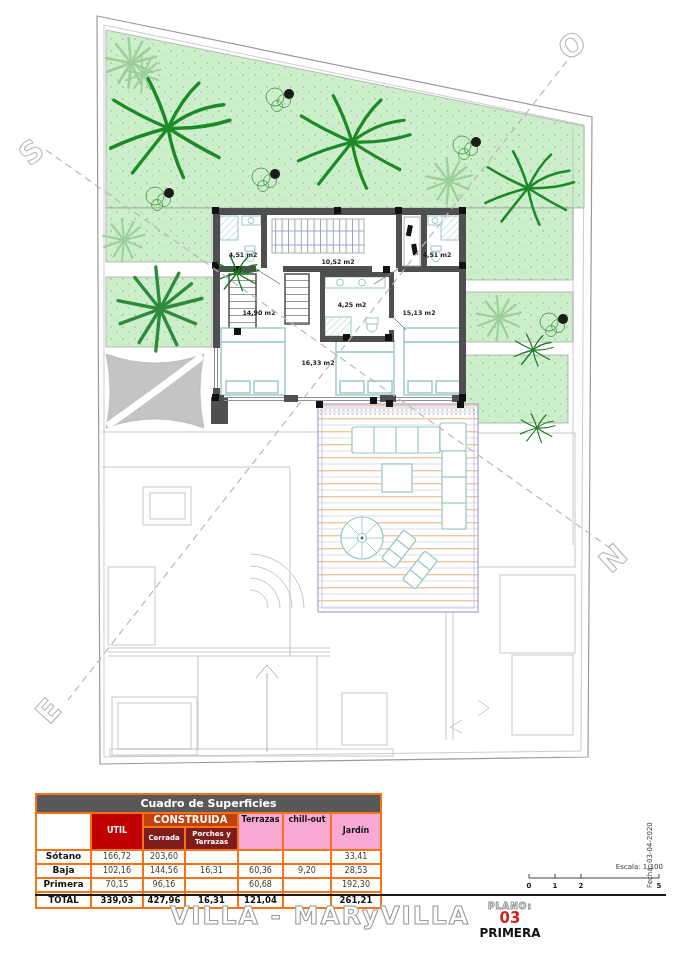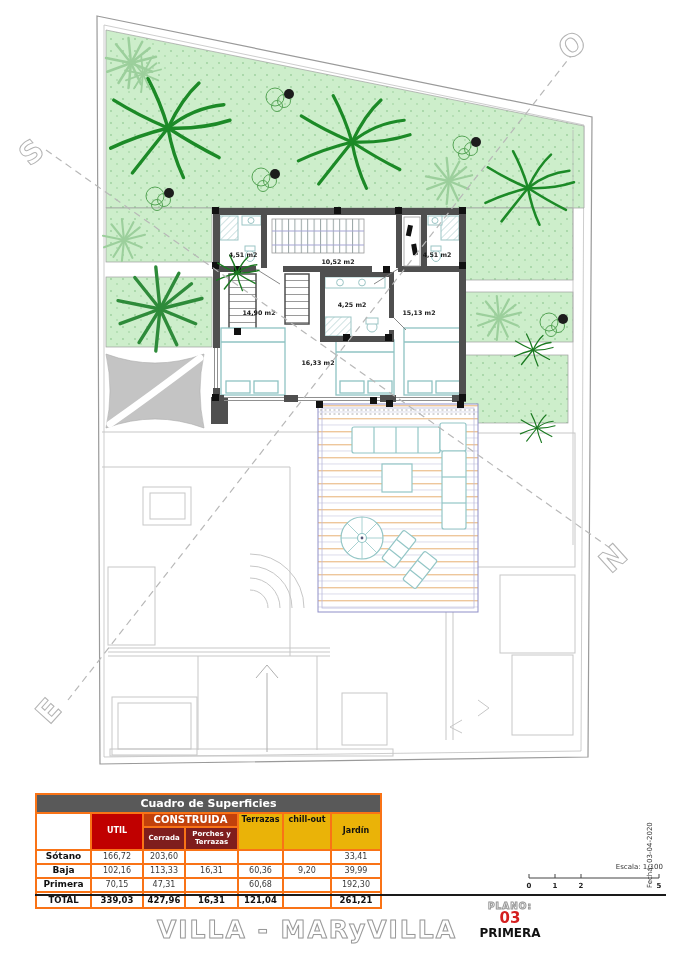--- a/index.html
+++ b/index.html
@@ -10,33 +10,33 @@
   
   .sup-table{position:absolute;left:35px;top:793px;border-collapse:collapse;table-layout:fixed;
              border:2px solid #111;background:#fff;}
   .sup-table td{border:2px solid #f97316;padding:0;text-align:center;vertical-align:middle;
                 overflow:hidden;line-height:1.05;}
   .t-title{background:#595959;color:#fff;font-size:11px;font-weight:600;height:17px;}
   .t-blank{background:#fff;}
   .t-util{background:#C00000;color:#fff;font-weight:bold;font-size:8px;}
   .t-constr{background:#c2410c;color:#fff;font-weight:bold;font-size:10px;height:12px;}
   .t-sub{background:#7f1d1d;color:#fff;font-weight:bold;font-size:7px;height:21px;}
-  .t-gray{background:#eab308;color:#111;font-weight:bold;font-size:8px;}
+  .t-gray{background:#f9a8d4;color:#111;font-weight:bold;font-size:8px;}
   .t-gray.top{vertical-align:top;padding-top:2px;}
   .t-rowlabel{font-weight:bold;font-size:9px;color:#111;}
   .t-val{font-size:8px;color:#3a3a3a;}
   .row-data td{height:12px;}
   .row-total td{height:14px;border-top:2px solid #111;}
   .row-total .t-val,.row-total .t-rowlabel{font-weight:bold;font-size:8.5px;color:#111;}
 
   
   .rule{position:absolute;left:35px;top:894px;width:631px;height:2px;background:#1a1a1a;}
   .outline-txt{color:#fff;-webkit-text-stroke:1px #9a9a9a;text-shadow:0 0 1px #aaa;}
-  .villa{position:absolute;left:152px;top:901px;width:310px;text-align:center;
-         font-size:25px;font-weight:800;letter-spacing:2px;white-space:nowrap;margin-top:14px;}
+  .villa{position:absolute;left:165px;top:901px;width:310px;text-align:center;
+         font-size:25px;font-weight:800;letter-spacing:2px;white-space:nowrap;}
   .calp{position:absolute;left:165px;top:967px;width:310px;text-align:center;
         font-size:13px;font-weight:800;letter-spacing:4px;}
   .plano{position:absolute;left:466px;top:901px;width:88px;text-align:center;}
   .plano-label{font-size:9px;font-weight:800;letter-spacing:1px;}
   .plano-number{font-size:15px;font-weight:800;color:#D41F1F;line-height:1.05;}
   .plano-name{font-size:12px;font-weight:800;color:#111;line-height:1.1;}
   .escala-svg{position:absolute;left:523px;top:860px;}
   .fecha{position:absolute;left:646px;top:888px;font-size:7px;color:#333;white-space:nowrap;
          transform:rotate(-90deg);transform-origin:0 0;}
 </style>
@@ -348,30 +348,30 @@
     <td class="t-val">166,72</td>
     <td class="t-val">203,60</td>
     <td class="t-val"></td>
     <td class="t-val"></td>
     <td class="t-val"></td>
     <td class="t-val">33,41</td>
   </tr>
   <tr class="row-data">
     <td class="t-rowlabel">Baja</td>
     <td class="t-val">102,16</td>
-    <td class="t-val">113,33</td>
+    <td class="t-val">144,56</td>
     <td class="t-val">16,31</td>
     <td class="t-val">60,36</td>
     <td class="t-val">9,20</td>
-    <td class="t-val">39,99</td>
+    <td class="t-val">28,53</td>
   </tr>
   <tr class="row-data">
     <td class="t-rowlabel">Primera</td>
     <td class="t-val">70,15</td>
-    <td class="t-val">47,31</td>
+    <td class="t-val">96,16</td>
     <td class="t-val"></td>
     <td class="t-val">60,68</td>
     <td class="t-val"></td>
     <td class="t-val">192,30</td>
   </tr>
   <tr class="row-total">
     <td class="t-rowlabel">TOTAL</td>
     <td class="t-val">339,03</td>
     <td class="t-val">427,96</td>
     <td class="t-val">16,31</td>

